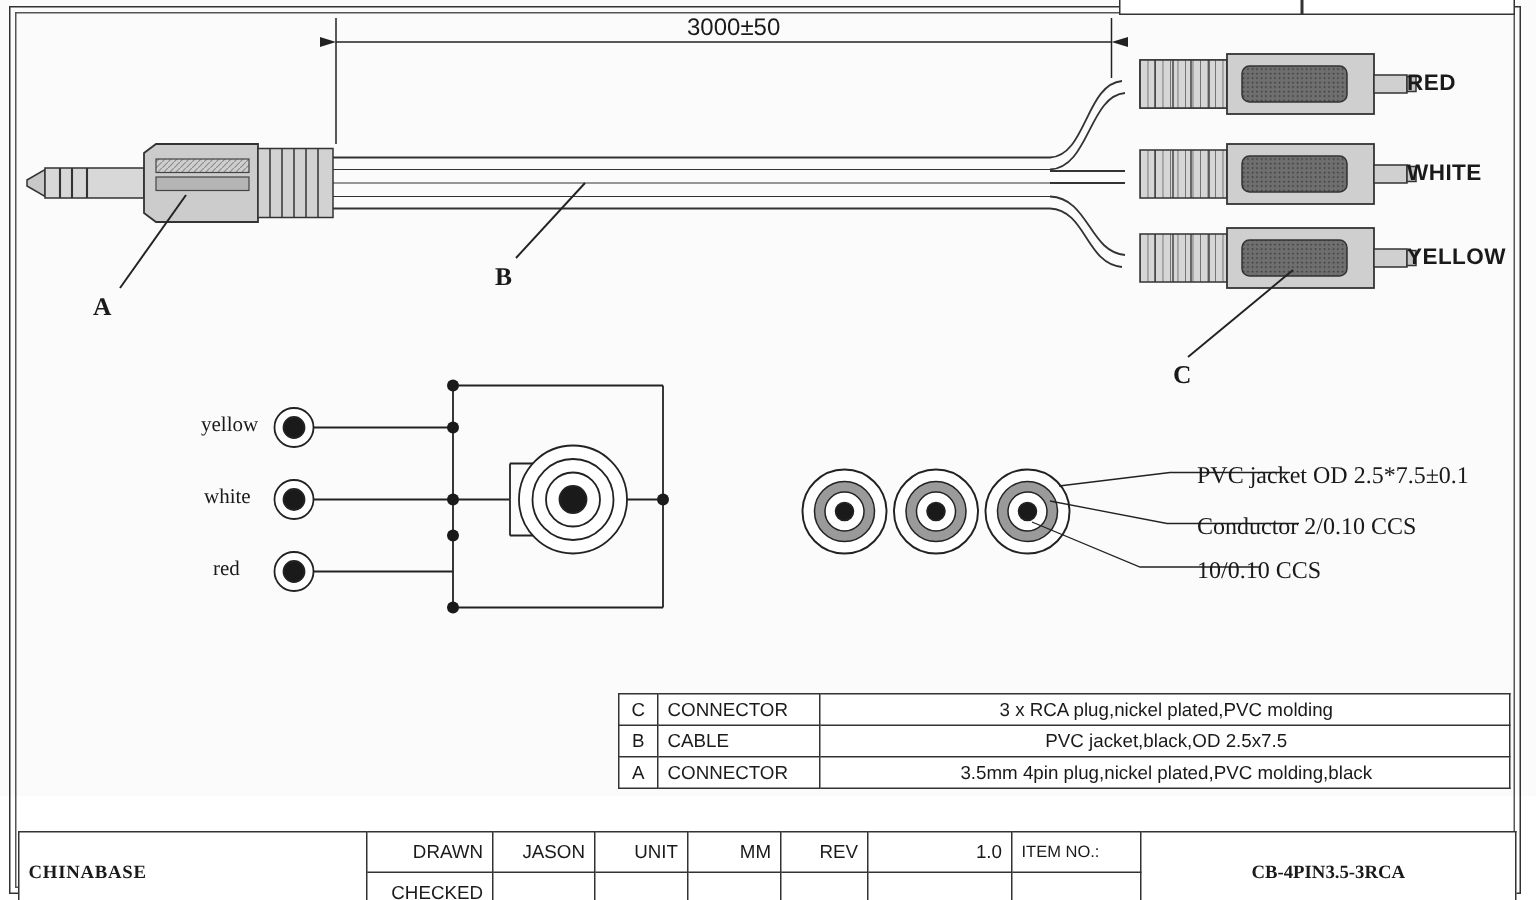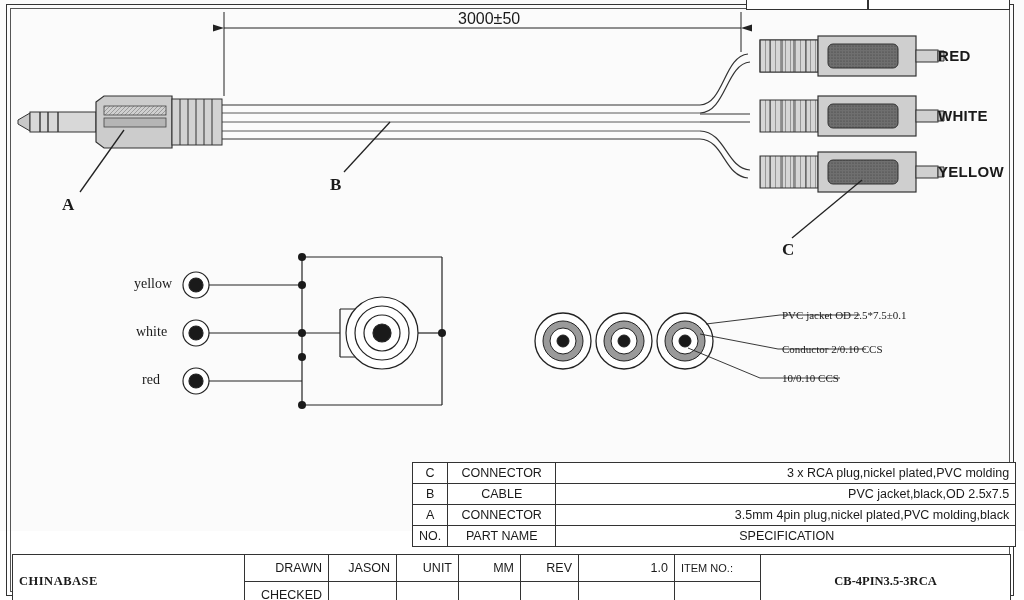--- a/index.html
+++ b/index.html
@@ -64,41 +64,42 @@
   .dim-text {
     font-family: "Liberation Sans", sans-serif;
     font-size: 16px;
   }
   .wire-label {
     font-family: "Liberation Serif", serif;
     font-size: 14px;
   }
   .note-text {
     font-family: "Liberation Serif", serif;
-    font-size: 11px;
+    font-size: 16px;
+    margin-left: 16px;
   }
   
   .tbl {
     position: absolute;
     border-collapse: collapse;
     font-family: "Liberation Sans", sans-serif;
     background: #fff;
   }
   .tbl td {
     border: 1px solid #333;
     padding: 2px 6px;
     font-size: 12.5px;
     height: 21px;
     box-sizing: border-box;
     vertical-align: middle;
   }
   #parts-table { left: 412px; top: 462px; }
   #parts-table td.c-item { width: 26px; text-align: center; }
-  #parts-table td.c-name { width: 108px; text-align: center; }
-  #parts-table td.c-spec { width: 460px; text-align: right; padding-left: 8px; }
+  #parts-table td.c-name { width: 108px; text-align: left; }
+  #parts-table td.c-spec { width: 460px; text-align: center; padding-left: 8px; }
   #parts-table td.hdr { text-align: center; }
 
   #title-table { left: 12px; top: 554px; }
   #title-table td { height: 27px; font-size: 12.5px; }
   .company {
     font-family: "Liberation Serif", serif;
     font-weight: bold;
     font-size: 25px;
     letter-spacing: .5px;
     text-align: left;
@@ -348,25 +349,20 @@
       <tr>
         <td class="c-item">B</td>
         <td class="c-name">CABLE</td>
         <td class="c-spec">PVC jacket,black,OD 2.5x7.5</td>
       </tr>
       <tr>
         <td class="c-item">A</td>
         <td class="c-name">CONNECTOR</td>
         <td class="c-spec">3.5mm 4pin plug,nickel plated,PVC molding,black</td>
       </tr>
-      <tr>
-        <td class="c-item hdr">NO.</td>
-        <td class="c-name hdr">PART NAME</td>
-        <td class="c-spec hdr" style="text-align:center;">SPECIFICATION</td>
-      </tr>
     </tbody>
   </table>
 
   <table class="tbl" id="title-table">
     <tbody>
       <tr>
         <td class="company" rowspan="2" style="width:232px;">CHINABASE</td>
         <td class="cell-c" style="width:84px;">DRAWN</td>
         <td class="cell-c" style="width:68px;">JASON</td>
         <td class="cell-c" style="width:62px;">UNIT</td>

